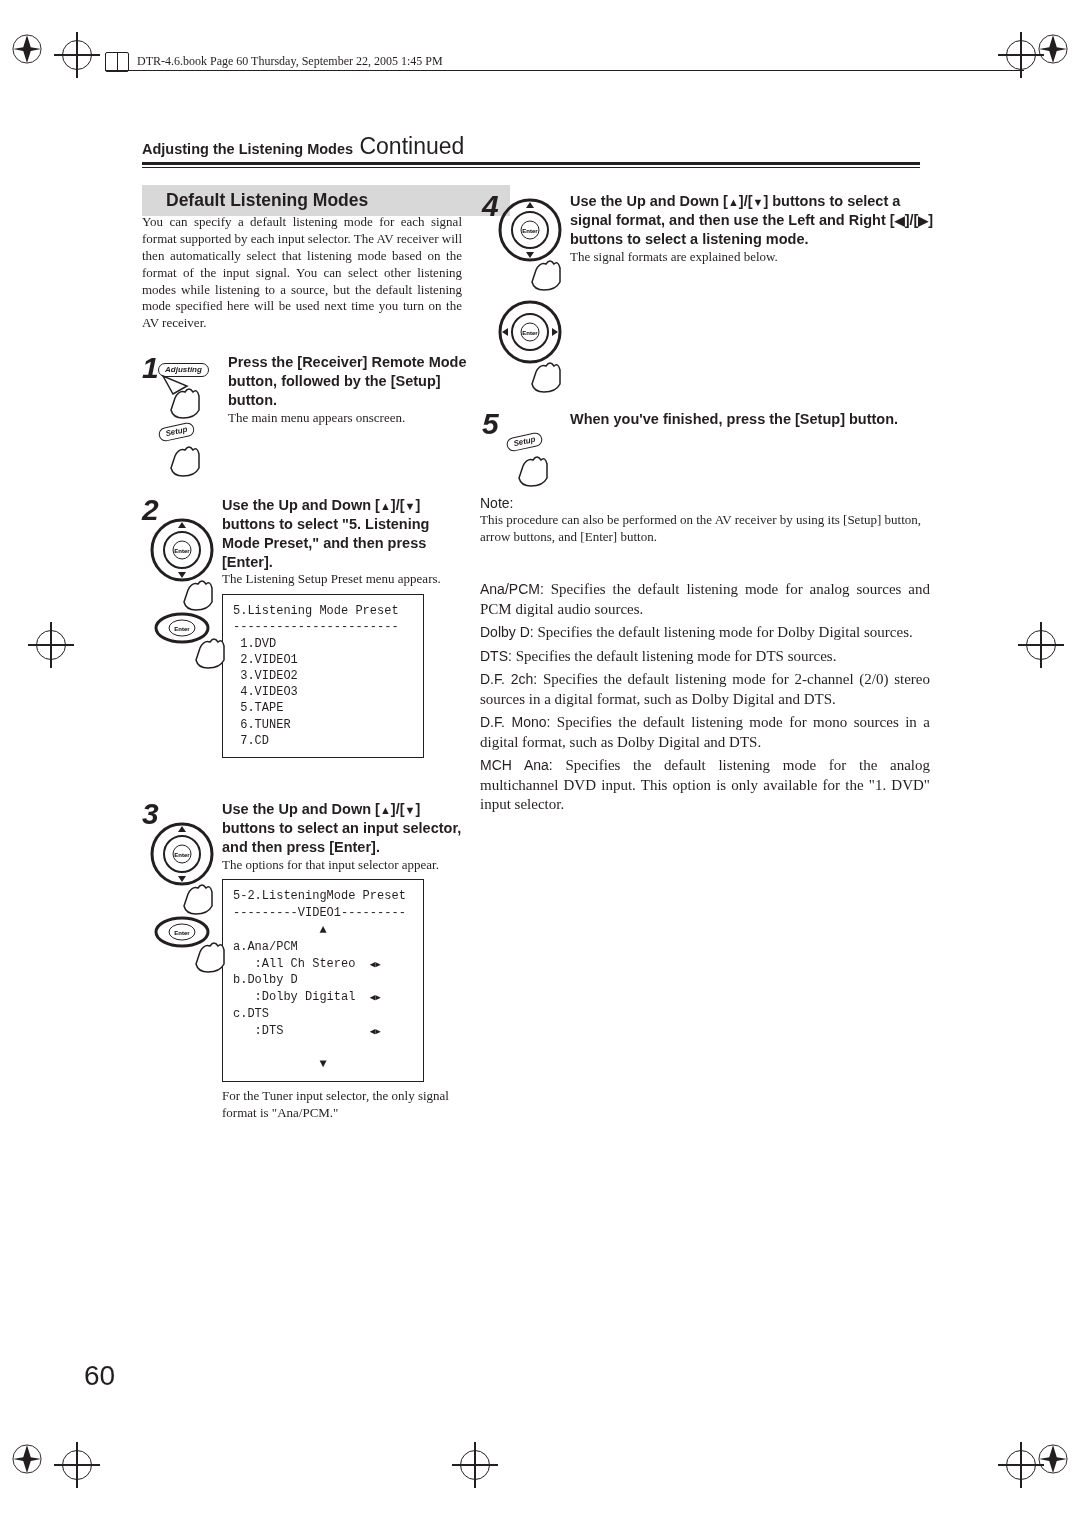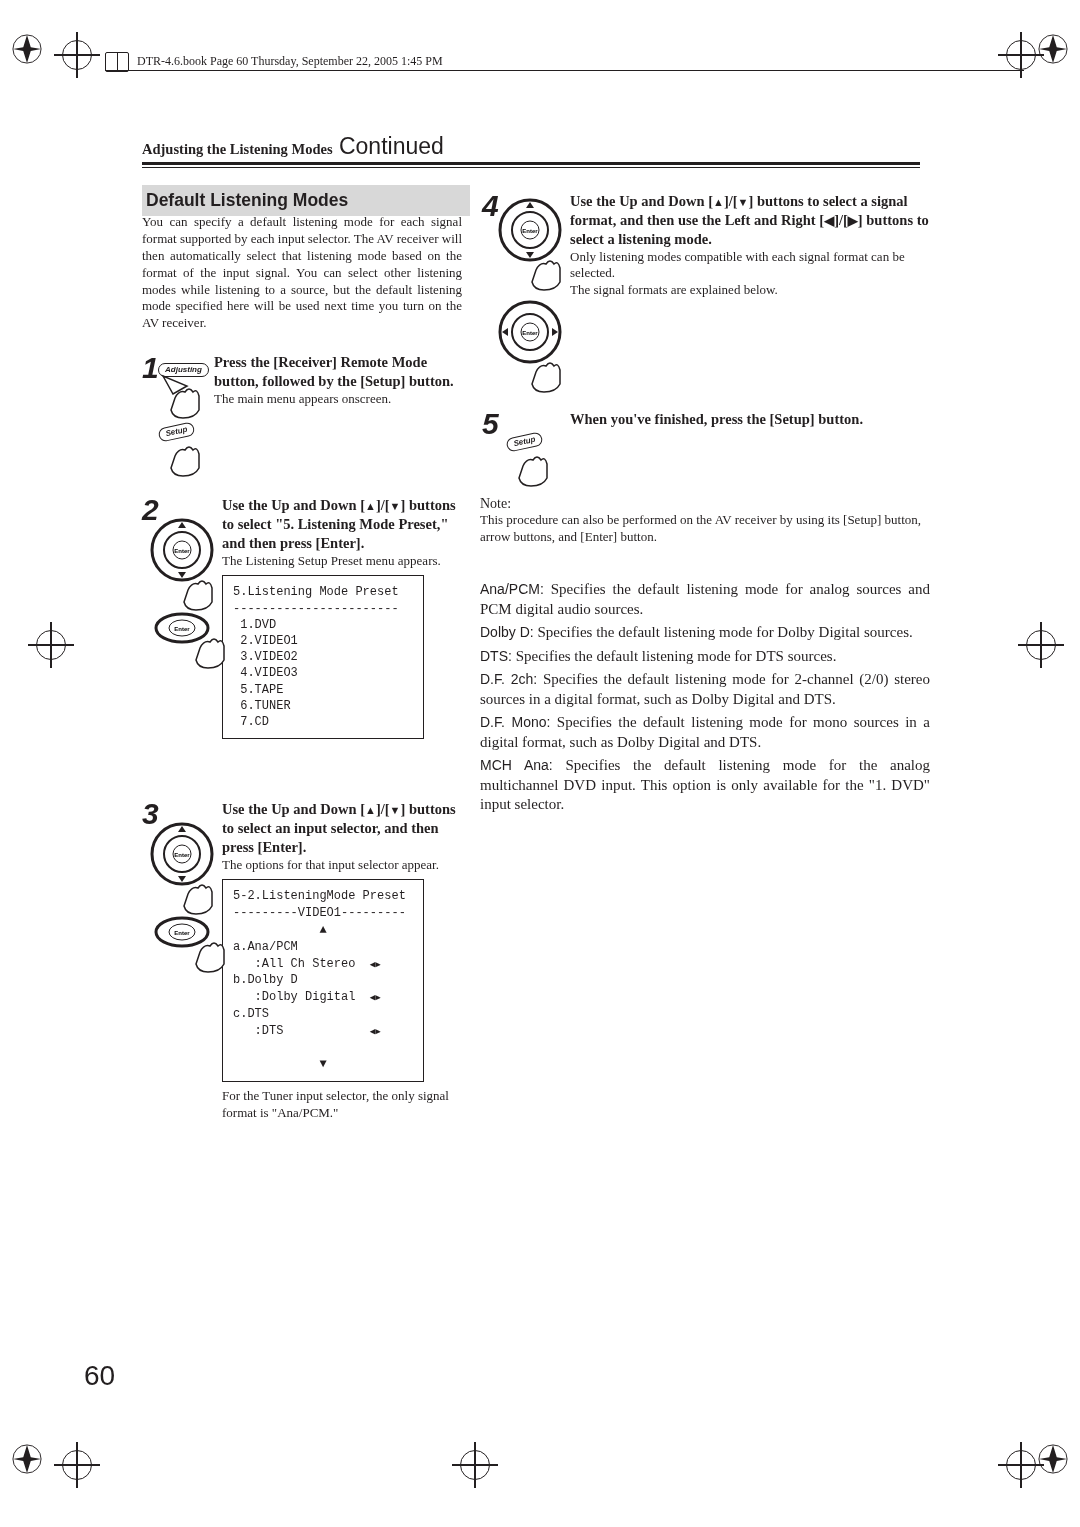--- a/index.html
+++ b/index.html
@@ -7,26 +7,26 @@
 .reg{position:absolute;width:28px;height:28px;border:1.5px solid #231f20;border-radius:50%;display:flex;align-items:center;justify-content:center}
 .reg::before,.reg::after{content:"";position:absolute;background:#231f20}
 .reg::before{width:1.5px;height:46px}.reg::after{width:46px;height:1.5px}
 .starmark{position:absolute;width:30px;height:30px}
 .starmark svg{width:100%;height:100%}
 .bookline{position:absolute;left:105px;top:52px;font-size:12px;font-family:"Times New Roman",serif;display:flex;align-items:center;gap:8px}
 .bookicon{display:inline-flex;width:22px;height:18px;border:1px solid #231f20;border-radius:2px;position:relative}
 .bookicon::before{content:"";position:absolute;left:50%;top:0;bottom:0;width:1px;background:#231f20}
 .pagetitle{position:absolute;left:142px;top:132px;font-family:Arial,Helvetica,sans-serif;font-size:23px}
 .pagetitle .bold{font-weight:700}
-.sectiontitle{position:absolute;left:142px;top:185px;width:320px;background:#d8d8d8;font-family:Arial,Helvetica,sans-serif;font-weight:700;font-size:17.5px;padding:4px 4px}
+.sectiontitle{position:absolute;left:142px;top:185px;width:320px;background:#d8d8d8;font-family:Arial,Helvetica,sans-serif;font-weight:700;font-size:17.5px;padding:4px 24px}
 .intro{position:absolute;left:142px;top:214px;width:320px;text-align:justify}
 .step{position:absolute}
 .stepnum{position:absolute;font-family:Arial,Helvetica,sans-serif;font-weight:700;font-style:italic;font-size:30px}
 .steptext{width:240px}
-.bold{font-family:Liberation Serif, serif;font-weight:700;font-size:14.5px}
+.bold{font-family:Liberation Sans, sans-serif;font-weight:700;font-size:14.5px}
 .body{font-size:13px}
 .screen{border:1px solid #231f20;padding:8px 10px;font-family:"Courier New",monospace;font-size:12px;white-space:pre;line-height:1.35;margin-top:6px;width:180px}
 .icon-hand{position:absolute;width:50px;height:50px}
 .icon-hand svg{width:100%;height:100%}
 .dpad{position:absolute;width:64px;height:64px}
 .dpad svg{width:100%;height:100%}
 .pill{display:inline-block;border:1px solid #231f20;border-radius:8px;padding:0 6px;font-size:8px;font-family:Arial,sans-serif;font-weight:700;font-style:italic;line-height:12px}
 .pagenum{position:absolute;left:84px;top:1358px;font-family:Arial,Helvetica,sans-serif;font-size:28px}
 .rightcol{position:absolute;left:480px;width:460px}
 .defs{position:absolute;left:480px;width:460px;text-align:justify}
@@ -73,21 +73,21 @@
 <div class="pagetitle">
   <span class="bold">Adjusting the Listening Modes</span><span> Continued</span>
 </div>
 <div style="position:absolute;left:142px;right:140px;top:162px;height:3px;background:#231f20"></div>
 <div style="position:absolute;left:142px;right:140px;top:167px;height:1px;background:#231f20"></div>
 
 <div class="sectiontitle">Default Listening Modes</div>
 <div class="intro body">You can specify a default listening mode for each signal format supported by each input selector. The AV receiver will then automatically select that listening mode based on the format of the input signal. You can select other listening modes while listening to a source, but the default listening mode specified here will be used next time you turn on the AV receiver.</div>
 
 <div class="stepnum" style="left:142px;top:348px">1</div>
-<div class="step" style="left:214px;top:353px">
+<div class="step" style="left:228px;top:353px">
   <div class="bold steptext">Press the [Receiver] Remote Mode button, followed by the [Setup] button.</div>
   <div class="body steptext">The main menu appears onscreen.</div>
 </div>
 <div style="position:absolute;left:158px;top:358px"><span class="pill">Adjusting</span></div>
 <div class="icon-hand" style="left:155px;top:370px"><svg viewBox="0 0 50 50">
         <path d="M8 6 L18 24 L32 16 Z" fill="none" stroke="#231f20" stroke-width="1.5"></path>
         <path d="M20 28 Q24 20 30 22 Q34 16 38 22 Q42 18 44 26 L44 40 Q40 48 28 48 Q18 48 16 40 Z" fill="#fff" stroke="#231f20" stroke-width="1.5"></path>
       </svg></div>
 <div style="position:absolute;left:158px;top:420px;transform:rotate(-12deg)"><span class="pill">Setup</span></div>
 <div class="icon-hand" style="left:155px;top:428px"><svg viewBox="0 0 50 50">
@@ -166,21 +166,20 @@
       </svg></div>
 <div class="icon-hand" style="left:180px;top:924px"><svg viewBox="0 0 50 50">
         <path d="M20 28 Q24 20 30 22 Q34 16 38 22 Q42 18 44 26 L44 40 Q40 48 28 48 Q18 48 16 40 Z" fill="#fff" stroke="#231f20" stroke-width="1.5"></path>
       </svg></div>
 
 <div class="stepnum" style="left:482px;top:186px">4</div>
 <div style="position:absolute;left:570px;top:192px;width:370px">
   <div class="bold">
     <span>Use the Up and Down [</span><span class="triangle">▲</span><span>]/[</span><span class="triangle">▼</span><span>] buttons to select a signal format, and then use the Left and Right [</span><span class="arrow-lr">◀</span><span>]/[</span><span class="arrow-lr">▶</span><span>] buttons to select a listening mode.</span>
   </div>
-  <div class="body">Only listening modes compatible with each signal format can be selected.</div>
   <div class="body">The signal formats are explained below.</div>
 </div>
 <div class="dpad" style="left:498px;top:198px"><svg viewBox="0 0 64 64">
         <circle cx="32" cy="32" r="30" fill="none" stroke="#231f20" stroke-width="3"></circle>
         <circle cx="32" cy="32" r="18" fill="none" stroke="#231f20" stroke-width="2"></circle>
         <circle cx="32" cy="32" r="9" fill="#fff" stroke="#231f20"></circle>
         <text x="32" y="35" font-size="6" text-anchor="middle" font-family="Arial" font-weight="bold">Enter</text>
         <path d="M32 4 L36 10 L28 10 Z" fill="#231f20"></path>
         <path d="M32 60 L36 54 L28 54 Z" fill="#231f20"></path>
       </svg></div>
@@ -201,21 +200,21 @@
 
 <div class="stepnum" style="left:482px;top:404px">5</div>
 <div style="position:absolute;left:570px;top:410px;width:370px">
   <div class="bold">When you've finished, press the [Setup] button.</div>
 </div>
 <div style="position:absolute;left:506px;top:430px;transform:rotate(-12deg)"><span class="pill">Setup</span></div>
 <div class="icon-hand" style="left:503px;top:438px"><svg viewBox="0 0 50 50">
         <path d="M20 28 Q24 20 30 22 Q34 16 38 22 Q42 18 44 26 L44 40 Q40 48 28 48 Q18 48 16 40 Z" fill="#fff" stroke="#231f20" stroke-width="1.5"></path>
       </svg></div>
 
-<div class="rightcol" style="top:494px"><span style="font-family:Liberation Serif, serif;font-size:14px">Note:</span></div>
+<div class="rightcol" style="top:494px"><span style="font-family:Liberation Sans, sans-serif;font-size:14px">Note:</span></div>
 <div class="rightcol body" style="top:512px">This procedure can also be performed on the AV receiver by using its [Setup] button, arrow buttons, and [Enter] button.</div>
 
 <div class="defs" style="top:580px">
   <p><span class="term">Ana/PCM:</span><span> Specifies the default listening mode for analog sources and PCM digital audio sources.</span></p>
   <p><span class="term">Dolby D:</span><span> Specifies the default listening mode for Dolby Digital sources.</span></p>
   <p><span class="term">DTS:</span><span> Specifies the default listening mode for DTS sources.</span></p>
   <p><span class="term">D.F. 2ch:</span><span> Specifies the default listening mode for 2-channel (2/0) stereo sources in a digital format, such as Dolby Digital and DTS.</span></p>
   <p><span class="term">D.F. Mono:</span><span> Specifies the default listening mode for mono sources in a digital format, such as Dolby Digital and DTS.</span></p>
   <p><span class="term">MCH Ana:</span><span> Specifies the default listening mode for the analog multichannel DVD input. This option is only available for the "1. DVD" input selector.</span></p>
 </div>

